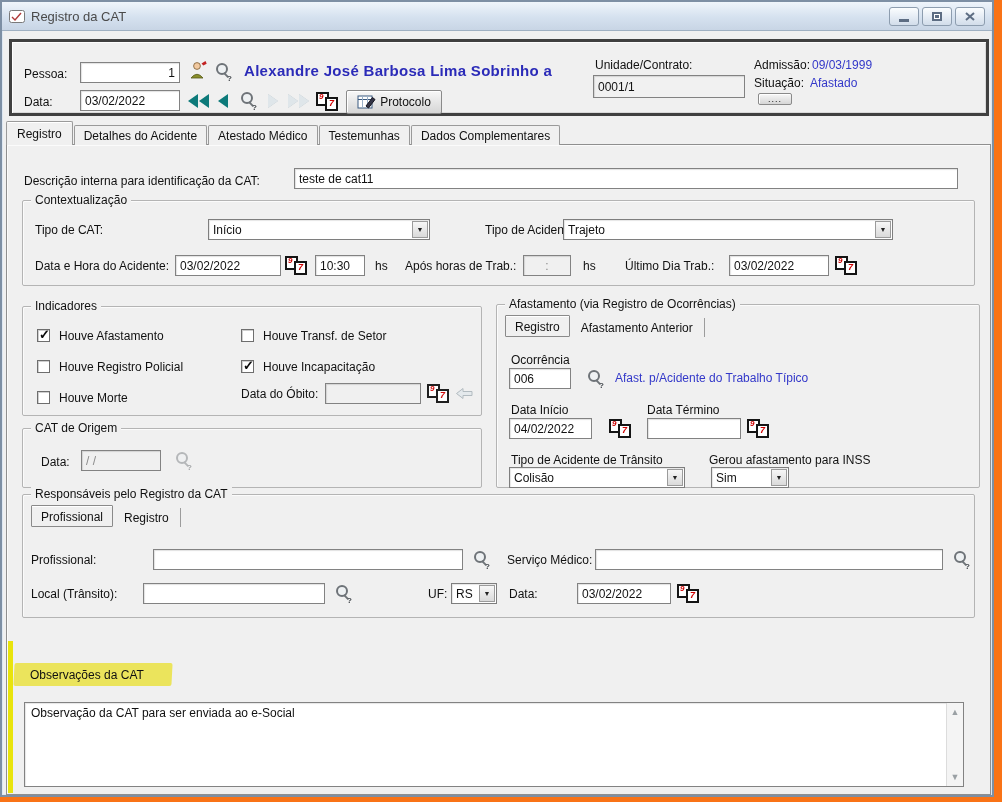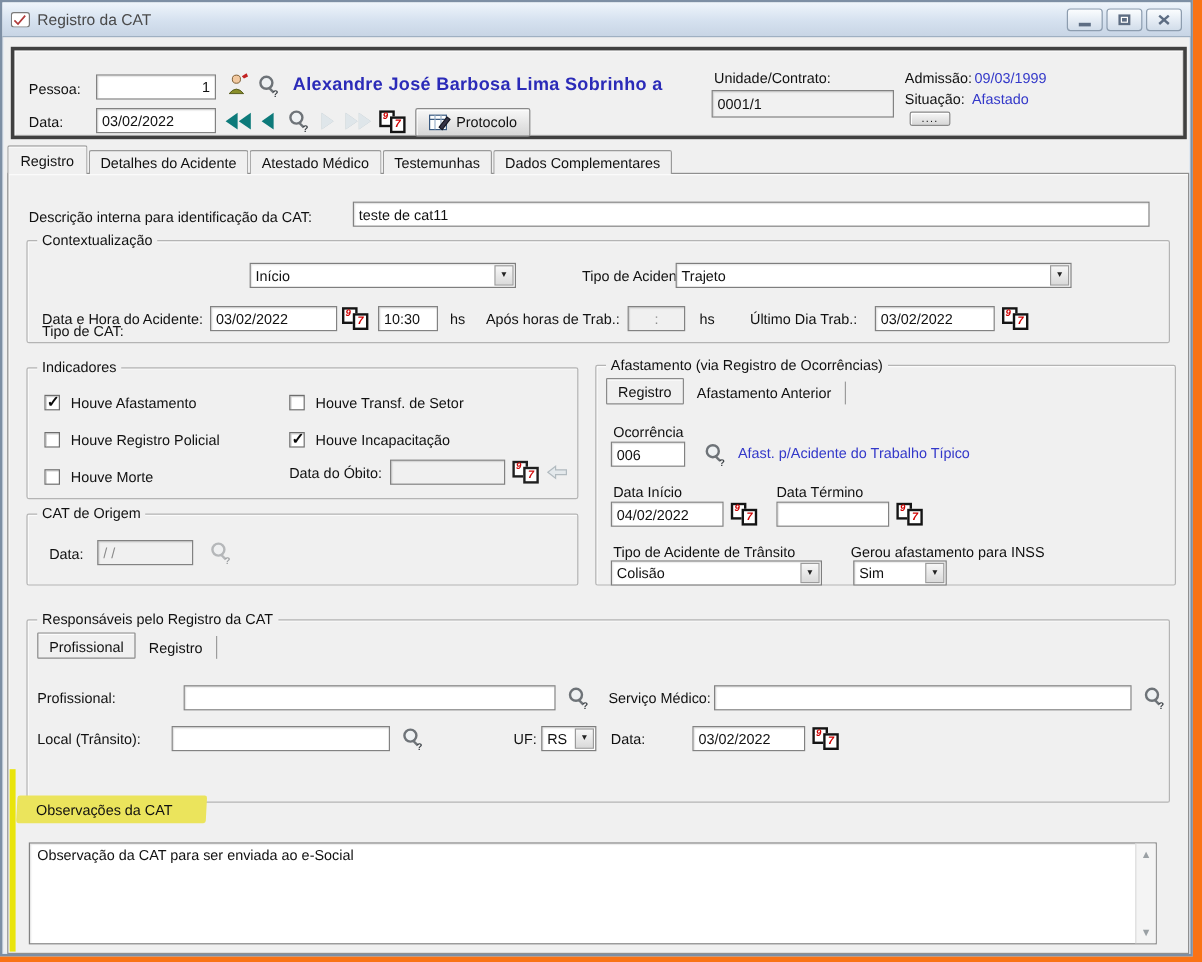--- a/index.html
+++ b/index.html
@@ -192,21 +192,21 @@
       <div class="tab">Dados Complementares</div>
     </div>
 
     <div class="content-panel"></div>
 
     <span class="lbl" style="left:22px; top:172px; z-index:3;">Descrição interna para identificação da CAT:</span>
     <input class="tb" style="left: 292px; top: 166px; width: 664px; z-index: 3;" readonly="" value="teste de cat11">
 
     <div class="group" style="left:20px; top:198px; width:953px; height:86px; z-index:3;">
       <span class="legend">Contextualização</span>
-      <span class="lbl" style="left:12px; top:22px;margin-top:46px;">Tipo de CAT:</span>
+      <span class="lbl" style="left:12px; top:22px;">Tipo de CAT:</span>
       <div class="combo" style="left:185px; top:18px; width:222px;">
         <span class="combo-val">Início</span>
         <span class="combo-btn"></span>
       </div>
       <span class="lbl" style="left:462px; top:22px;">Tipo de Acidente:</span>
       <div class="combo" style="left:540px; top:18px; width:330px;">
         <span class="combo-val">Trajeto</span>
         <span class="combo-btn"></span>
       </div>
 
@@ -268,21 +268,21 @@
         <div class="itab">Afastamento Anterior</div>
       </div>
       <span class="lbl" style="left:14px; top:48px;">Ocorrência</span>
       <input class="tb" style="left: 12px; top: 63px; width: 62px;" readonly="" value="006">
       <span class="mag" style="left:90px; top:65px;">
           <i></i>
         </span>
       <span class="lbl blue" style="left:118px; top:66px;">Afast. p/Acidente do Trabalho Típico</span>
       <span class="lbl" style="left:14px; top:98px;">Data Início</span>
       <span class="lbl" style="left:150px; top:98px;">Data Término</span>
-      <input class="tb" style="left: 12px; top: 113px; width: 94px;" readonly="" value="04/02/2022">
+      <input class="tb" style="left: 12px; top: 113px; width: 83px;" readonly="" value="04/02/2022">
       <span class="cal" style="left:112px; top:114px;">
           <i class="b"></i>
           <i class="f"></i>
         </span>
       <input class="tb" style="left: 150px; top: 113px; width: 94px;" readonly="" value="">
       <span class="cal" style="left:250px; top:114px;">
           <i class="b"></i>
           <i class="f"></i>
         </span>
       <span class="lbl" style="left:14px; top:148px;">Tipo de Acidente de Trânsito</span>
@@ -290,21 +290,21 @@
       <div class="combo" style="left:12px; top:162px; width:176px;">
         <span class="combo-val">Colisão</span>
         <span class="combo-btn"></span>
       </div>
       <div class="combo" style="left:214px; top:162px; width:78px;">
         <span class="combo-val">Sim</span>
         <span class="combo-btn"></span>
       </div>
     </div>
 
-    <div class="group" style="left:20px; top:514px; width:953px; height:153px; z-index:3;">
+    <div class="group" style="left:20px; top:492px; width:953px; height:124px; z-index:3;">
       <span class="legend">Responsáveis pelo Registro da CAT</span>
       <div class="itabs" style="left:8px; top:10px;">
         <div class="itab active">Profissional</div>
         <div class="itab">Registro</div>
       </div>
       <span class="lbl" style="left:8px; top:58px;">Profissional:</span>
       <input class="tb" style="left: 130px; top: 54px; width: 310px;" readonly="" value="">
       <span class="mag" style="left:450px; top:56px;">
           <i></i>
         </span>

